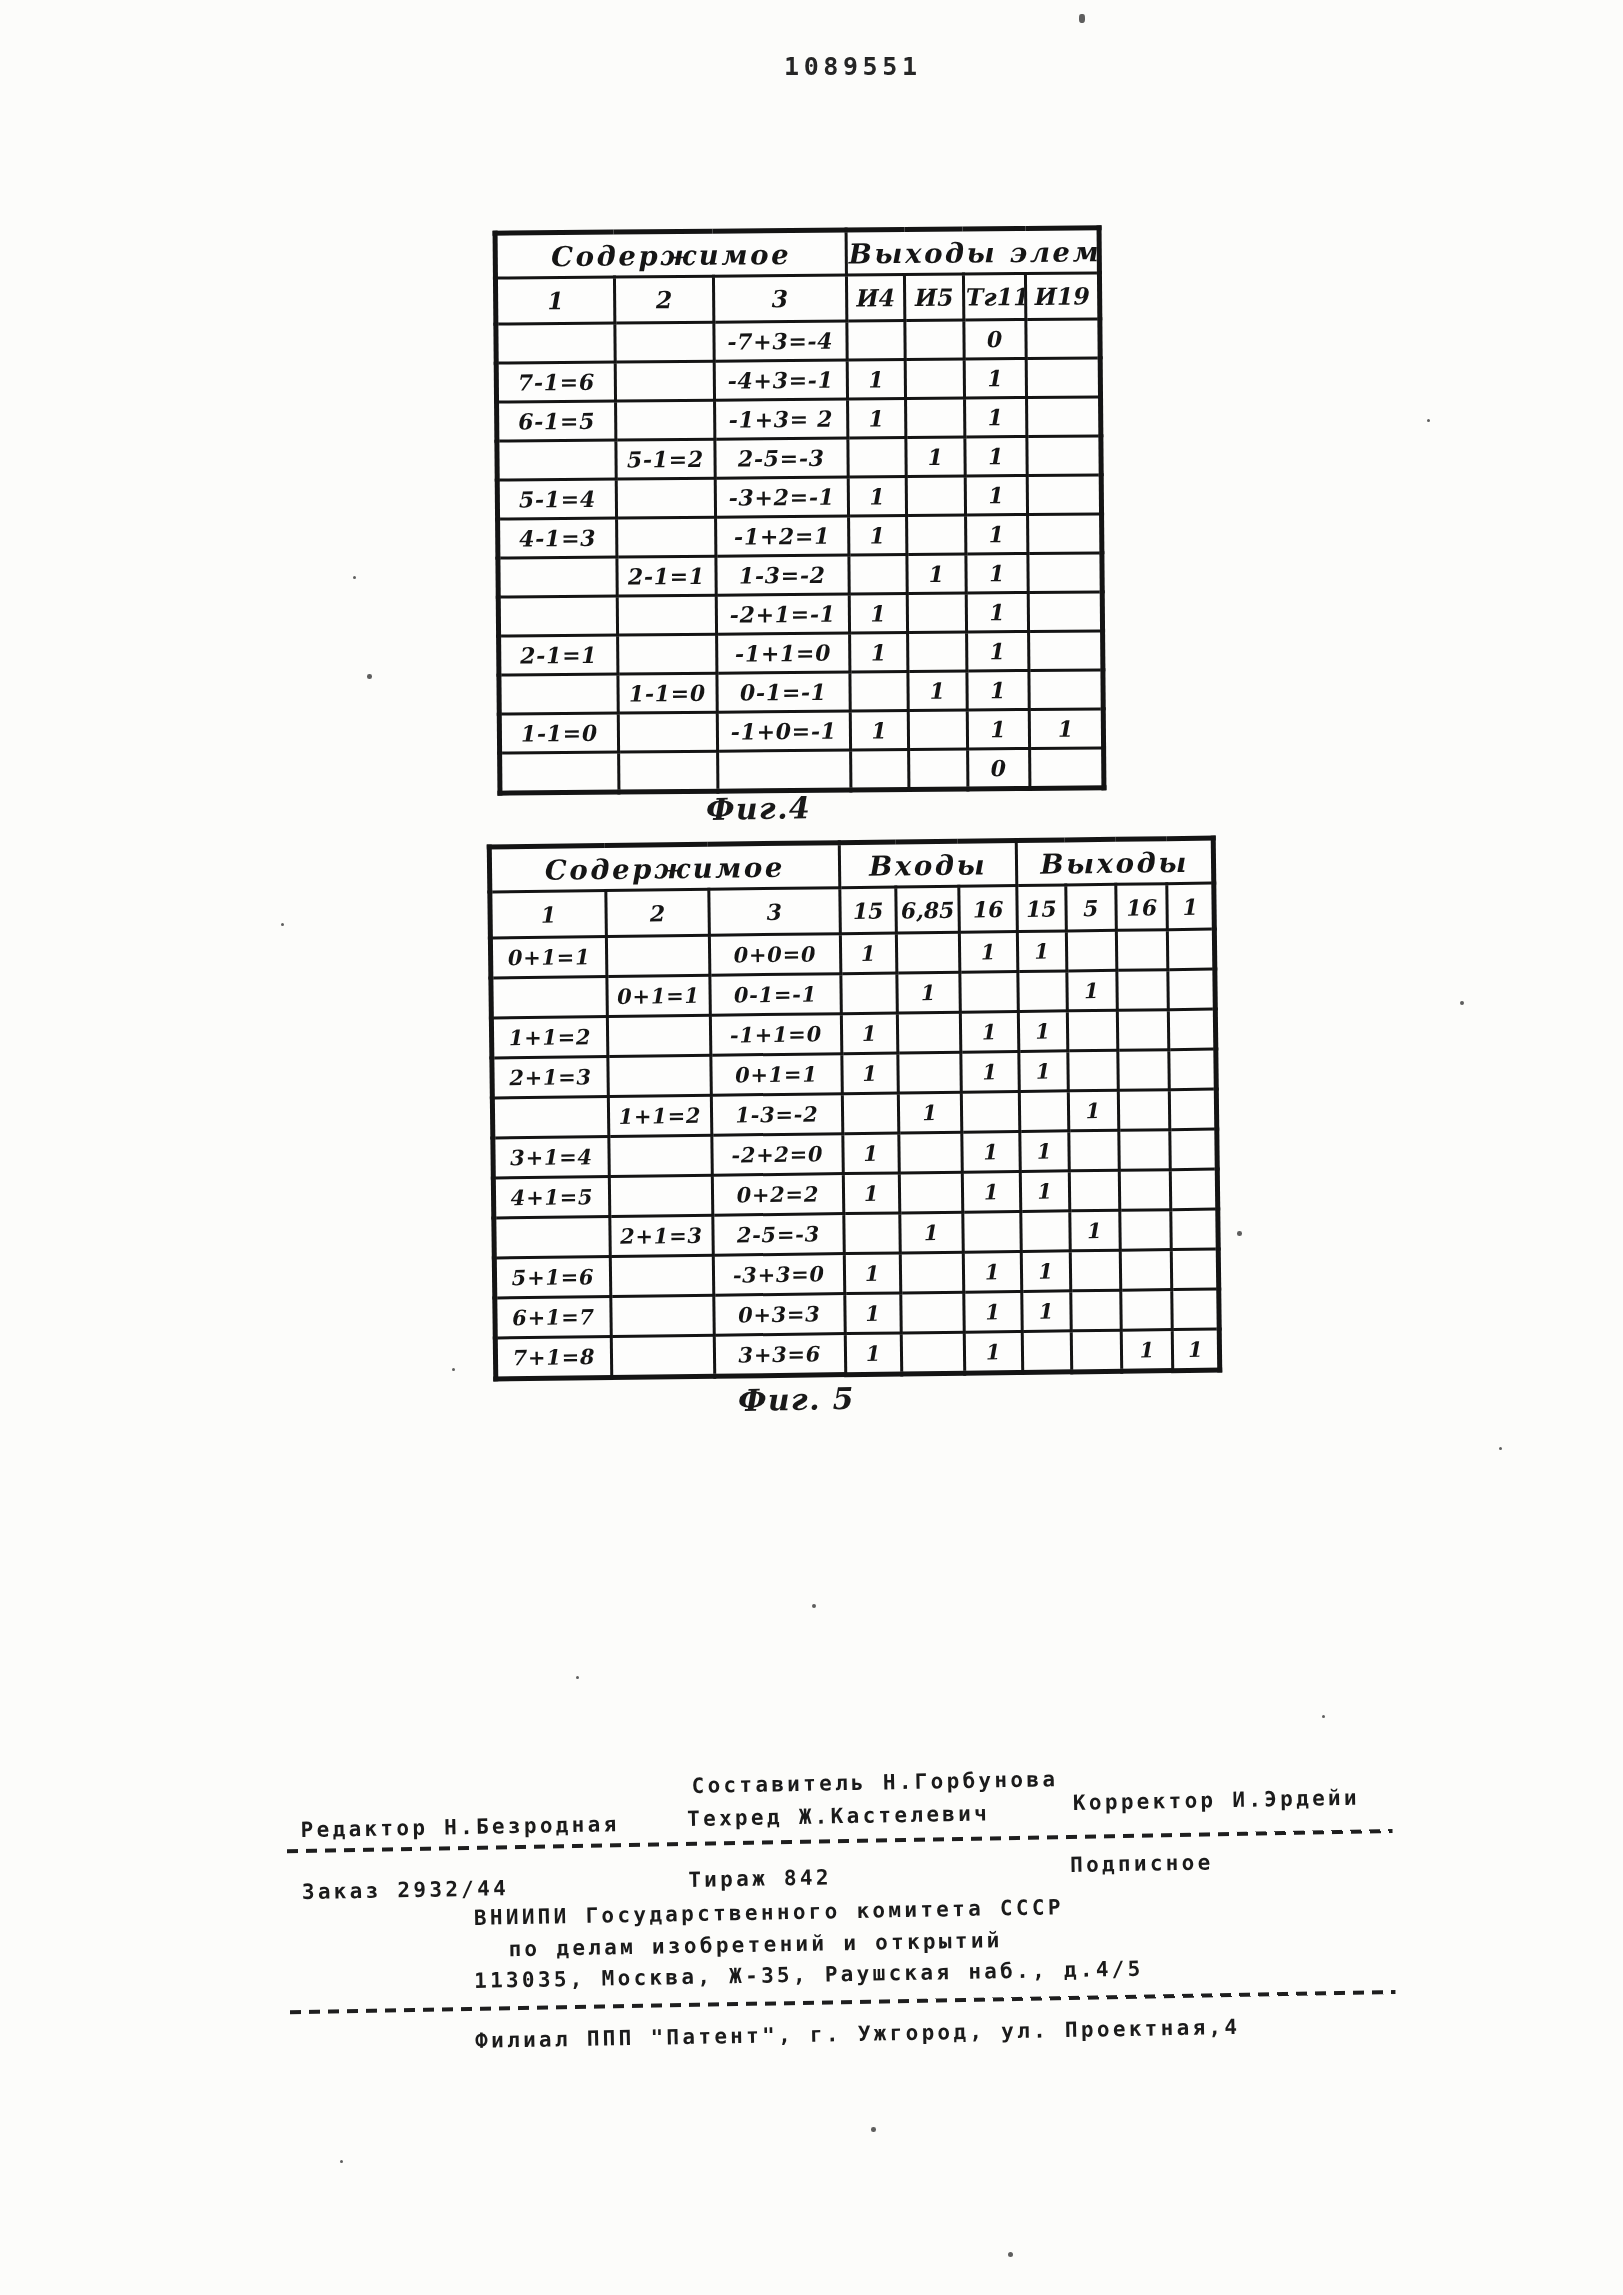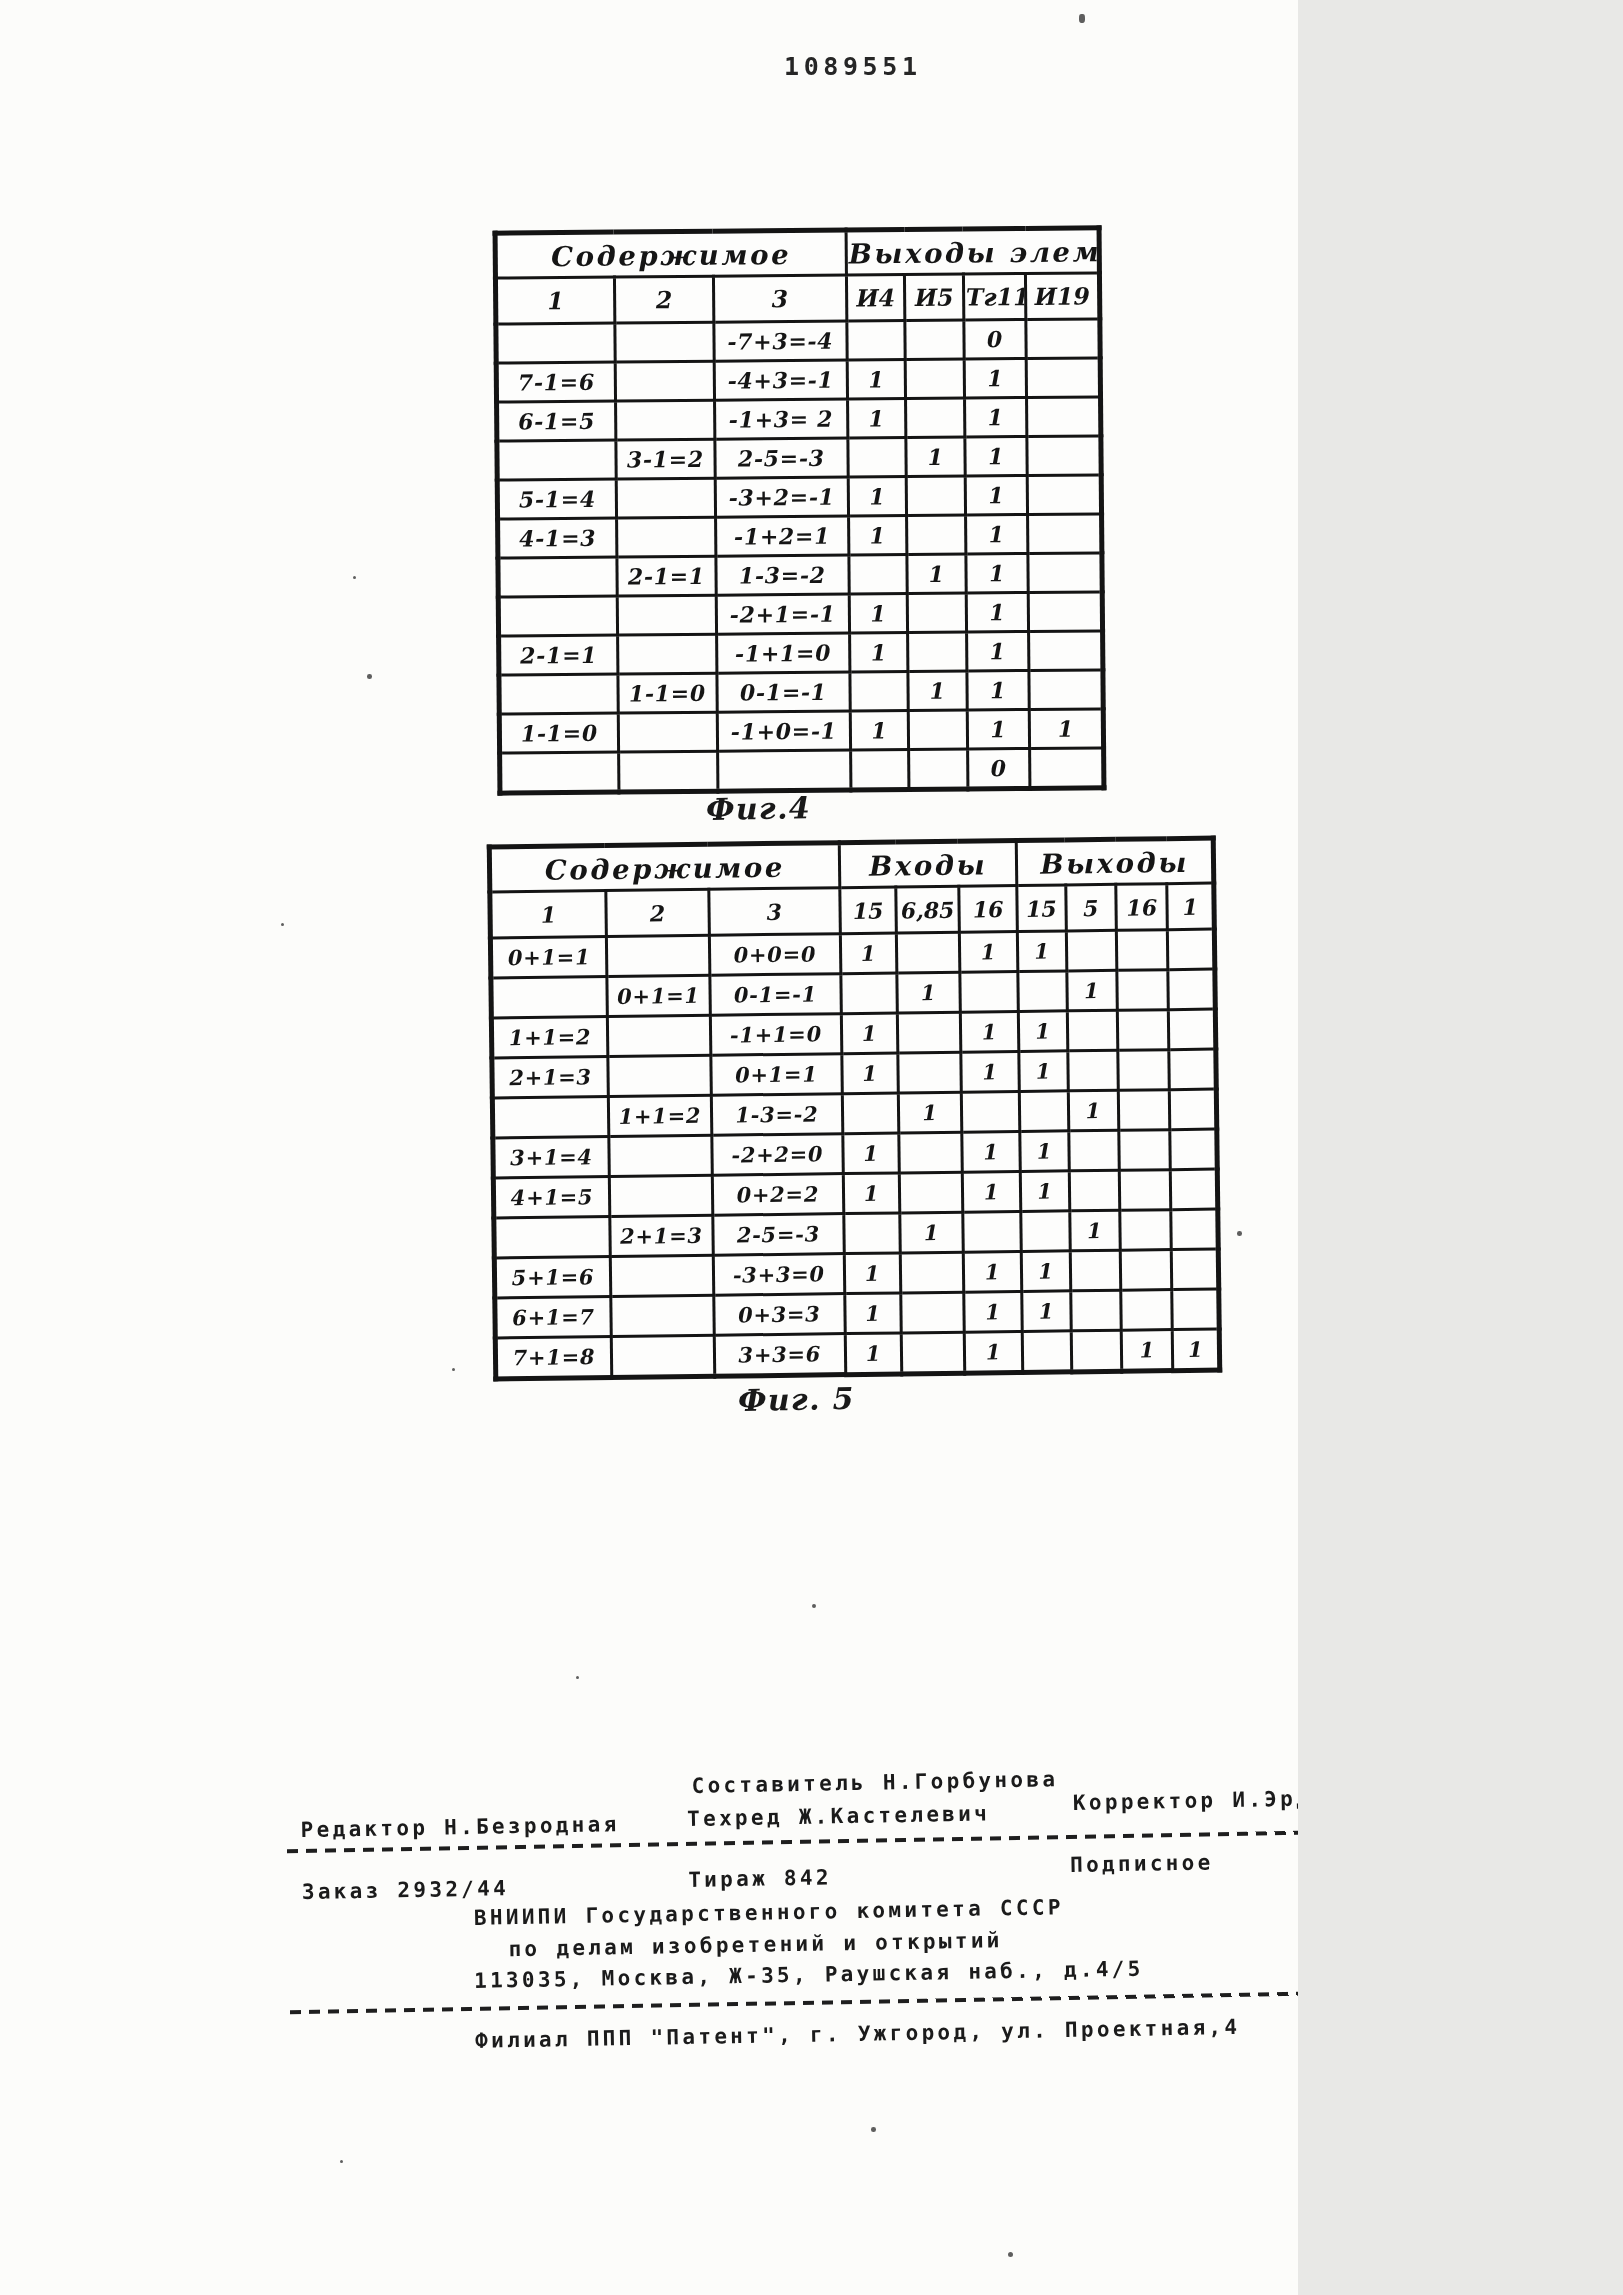--- a/index.html
+++ b/index.html
@@ -1,18 +1,18 @@
 <!DOCTYPE html>
 <html style="font-size:10.5px"><head>
 <meta charset="utf-8">
 <style>
   html,body{margin:0;padding:0;background:#e8e8e6;}
   .page{
     position:relative;
-    width:1298px;height:2295px;
+    width:1623px;height:2295px;
     background:#fcfcfa;
     overflow:hidden;
     font-family:"DejaVu Sans",sans-serif;
     color:#151515;
   }
   
   .patent-number{
     position:absolute;left:784px;top:52px;
     font-family:"DejaVu Sans Mono",monospace;
     font-size:25px;font-weight:bold;letter-spacing:4.6px;color:#262626;
@@ -131,21 +131,21 @@
           <td>6-1=5</td>
           <td></td>
           <td>-1+3= 2</td>
           <td>1</td>
           <td></td>
           <td>1</td>
           <td></td>
         </tr>
         <tr>
           <td></td>
-          <td>3-1=2</td>
+          <td>5-1=2</td>
           <td>2-5=-3</td>
           <td></td>
           <td>1</td>
           <td>1</td>
           <td></td>
         </tr>
         <tr>
           <td>5-1=4</td>
           <td></td>
           <td>-3+2=-1</td>

